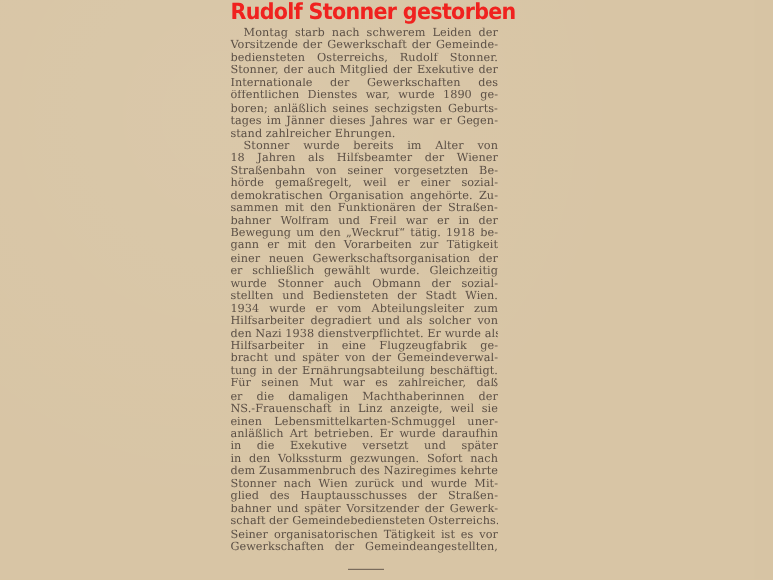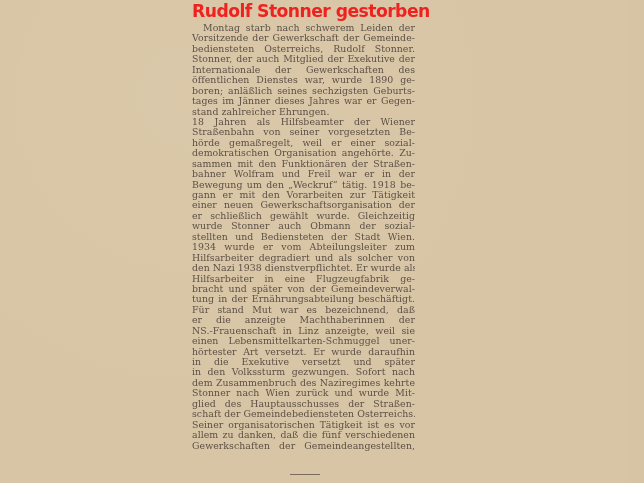--- a/index.html
+++ b/index.html
@@ -78,49 +78,50 @@
     <div class="body">
       <div class="line indent">Montag starb nach schwerem Leiden der</div>
       <div class="line">Vorsitzende der Gewerkschaft der Gemeinde-</div>
       <div class="line">bediensteten Österreichs, Rudolf Stonner.</div>
       <div class="line">Stonner, der auch Mitglied der Exekutive der</div>
       <div class="line">Internationale der Gewerkschaften des</div>
       <div class="line">öffentlichen Dienstes war, wurde 1890 ge-</div>
       <div class="line">boren; anläßlich seines sechzigsten Geburts-</div>
       <div class="line">tages im Jänner dieses Jahres war er Gegen-</div>
       <div class="line last">stand zahlreicher Ehrungen.</div>
+      <div class="line indent">Stonner wurde bereits im Alter von</div>
       <div class="line">18 Jahren als Hilfsbeamter der Wiener</div>
       <div class="line">Straßenbahn von seiner vorgesetzten Be-</div>
       <div class="line">hörde gemaßregelt, weil er einer sozial-</div>
       <div class="line">demokratischen Organisation angehörte. Zu-</div>
       <div class="line">sammen mit den Funktionären der Straßen-</div>
       <div class="line">bahner Wolfram und Freil war er in der</div>
       <div class="line">Bewegung um den „Weckruf“ tätig. 1918 be-</div>
       <div class="line">gann er mit den Vorarbeiten zur Tätigkeit</div>
       <div class="line">einer neuen Gewerkschaftsorganisation der</div>
       <div class="line">er schließlich gewählt wurde. Gleichzeitig</div>
       <div class="line">wurde Stonner auch Obmann der sozial-</div>
       <div class="line">stellten und Bediensteten der Stadt Wien.</div>
       <div class="line">1934 wurde er vom Abteilungsleiter zum</div>
       <div class="line">Hilfsarbeiter degradiert und als solcher von</div>
       <div class="line">den Nazi 1938 dienstverpflichtet. Er wurde als</div>
       <div class="line">Hilfsarbeiter in eine Flugzeugfabrik ge-</div>
       <div class="line">bracht und später von der Gemeindeverwal-</div>
       <div class="line">tung in der Ernährungsabteilung beschäftigt.</div>
-      <div class="line">Für stand Mut war es bezeichnend, daß</div>
-      <div class="line">er die anzeigte Machthaberinnen der</div>
+      <div class="line">Für seinen Mut war es zahlreicher, daß</div>
+      <div class="line">er die damaligen Machthaberinnen der</div>
       <div class="line">NS.-Frauenschaft in Linz anzeigte, weil sie</div>
       <div class="line">einen Lebensmittelkarten-Schmuggel uner-</div>
-      <div class="line">hörtester Art versetzt. Er wurde daraufhin</div>
+      <div class="line">anläßlich Art betrieben. Er wurde daraufhin</div>
       <div class="line">in die Exekutive versetzt und später</div>
       <div class="line">in den Volkssturm gezwungen. Sofort nach</div>
       <div class="line">dem Zusammenbruch des Naziregimes kehrte</div>
       <div class="line">Stonner nach Wien zurück und wurde Mit-</div>
       <div class="line">glied des Hauptausschusses der Straßen-</div>
+      <div class="line">bahner und später Vorsitzender der Gewerk-</div>
       <div class="line">schaft der Gemeindebediensteten Österreichs.</div>
       <div class="line">Seiner organisatorischen Tätigkeit ist es vor</div>
-      <div class="line">allem zu danken, daß die fünf verschiedenen</div>
       <div class="line">Gewerkschaften der Gemeindeangestellten,</div>
 
     </div>
     <div class="rule" style="top:472px;"></div>
   </div>
 </div>
 
 </body></html>

